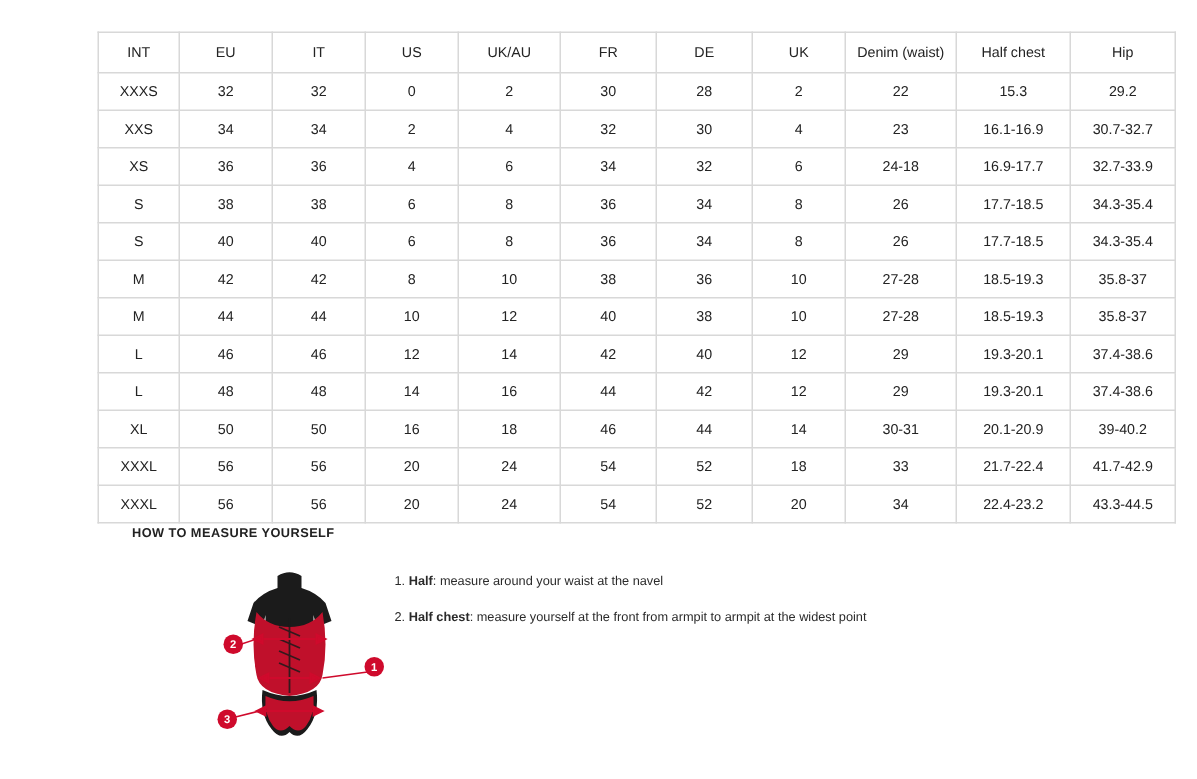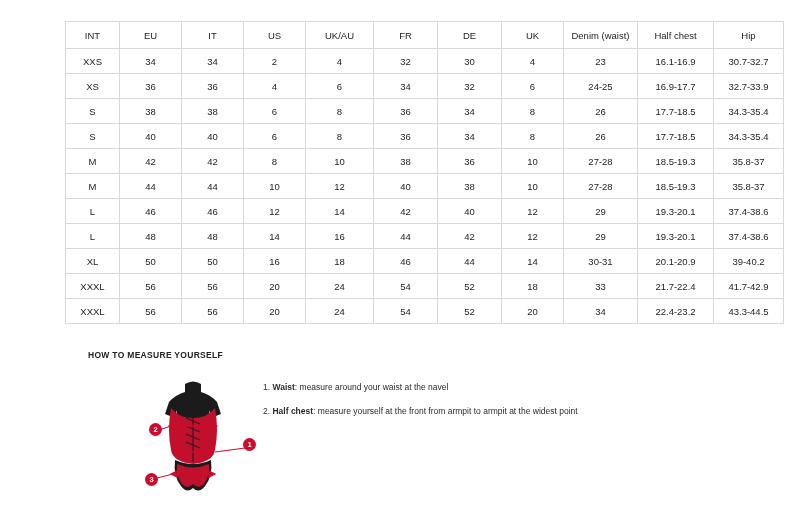--- a/index.html
+++ b/index.html
@@ -147,20 +147,33 @@
           <td>FR</td>
           <td>DE</td>
           <td>UK</td>
           <td>Denim (waist)</td>
           <td>Half chest</td>
           <td>Hip</td>
         </tr>
       </thead>
       <tbody>
         <tr>
+          <td>XXXS</td>
+          <td>32</td>
+          <td>32</td>
+          <td>0</td>
+          <td>2</td>
+          <td>30</td>
+          <td>28</td>
+          <td>2</td>
+          <td>22</td>
+          <td>15.3</td>
+          <td>29.2</td>
+        </tr>
+        <tr>
           <td>XXS</td>
           <td>34</td>
           <td>34</td>
           <td>2</td>
           <td>4</td>
           <td>32</td>
           <td>30</td>
           <td>4</td>
           <td>23</td>
           <td>16.1-16.9</td>
@@ -168,21 +181,21 @@
         </tr>
         <tr>
           <td>XS</td>
           <td>36</td>
           <td>36</td>
           <td>4</td>
           <td>6</td>
           <td>34</td>
           <td>32</td>
           <td>6</td>
-          <td>24-25</td>
+          <td>24-18</td>
           <td>16.9-17.7</td>
           <td>32.7-33.9</td>
         </tr>
         <tr>
           <td>S</td>
           <td>38</td>
           <td>38</td>
           <td>6</td>
           <td>8</td>
           <td>36</td>
@@ -343,21 +356,21 @@
           </g>
         </svg>
         <div class="badge b1">1</div>
         <div class="badge b2">2</div>
         <div class="badge b3">3</div>
       </div>
 
       <div class="steps">
         <div class="step">
           <span>1.</span>
-          <b>Waist</b><span>: measure around your waist at the navel</span>
+          <b>Half</b><span>: measure around your waist at the navel</span>
         </div>
         <div class="step">
           <span>2.</span>
           <b>Half chest</b><span>: measure yourself at the front from armpit to armpit at the widest point</span>
         </div>
       </div>
 
     </div>
   </div>
 

